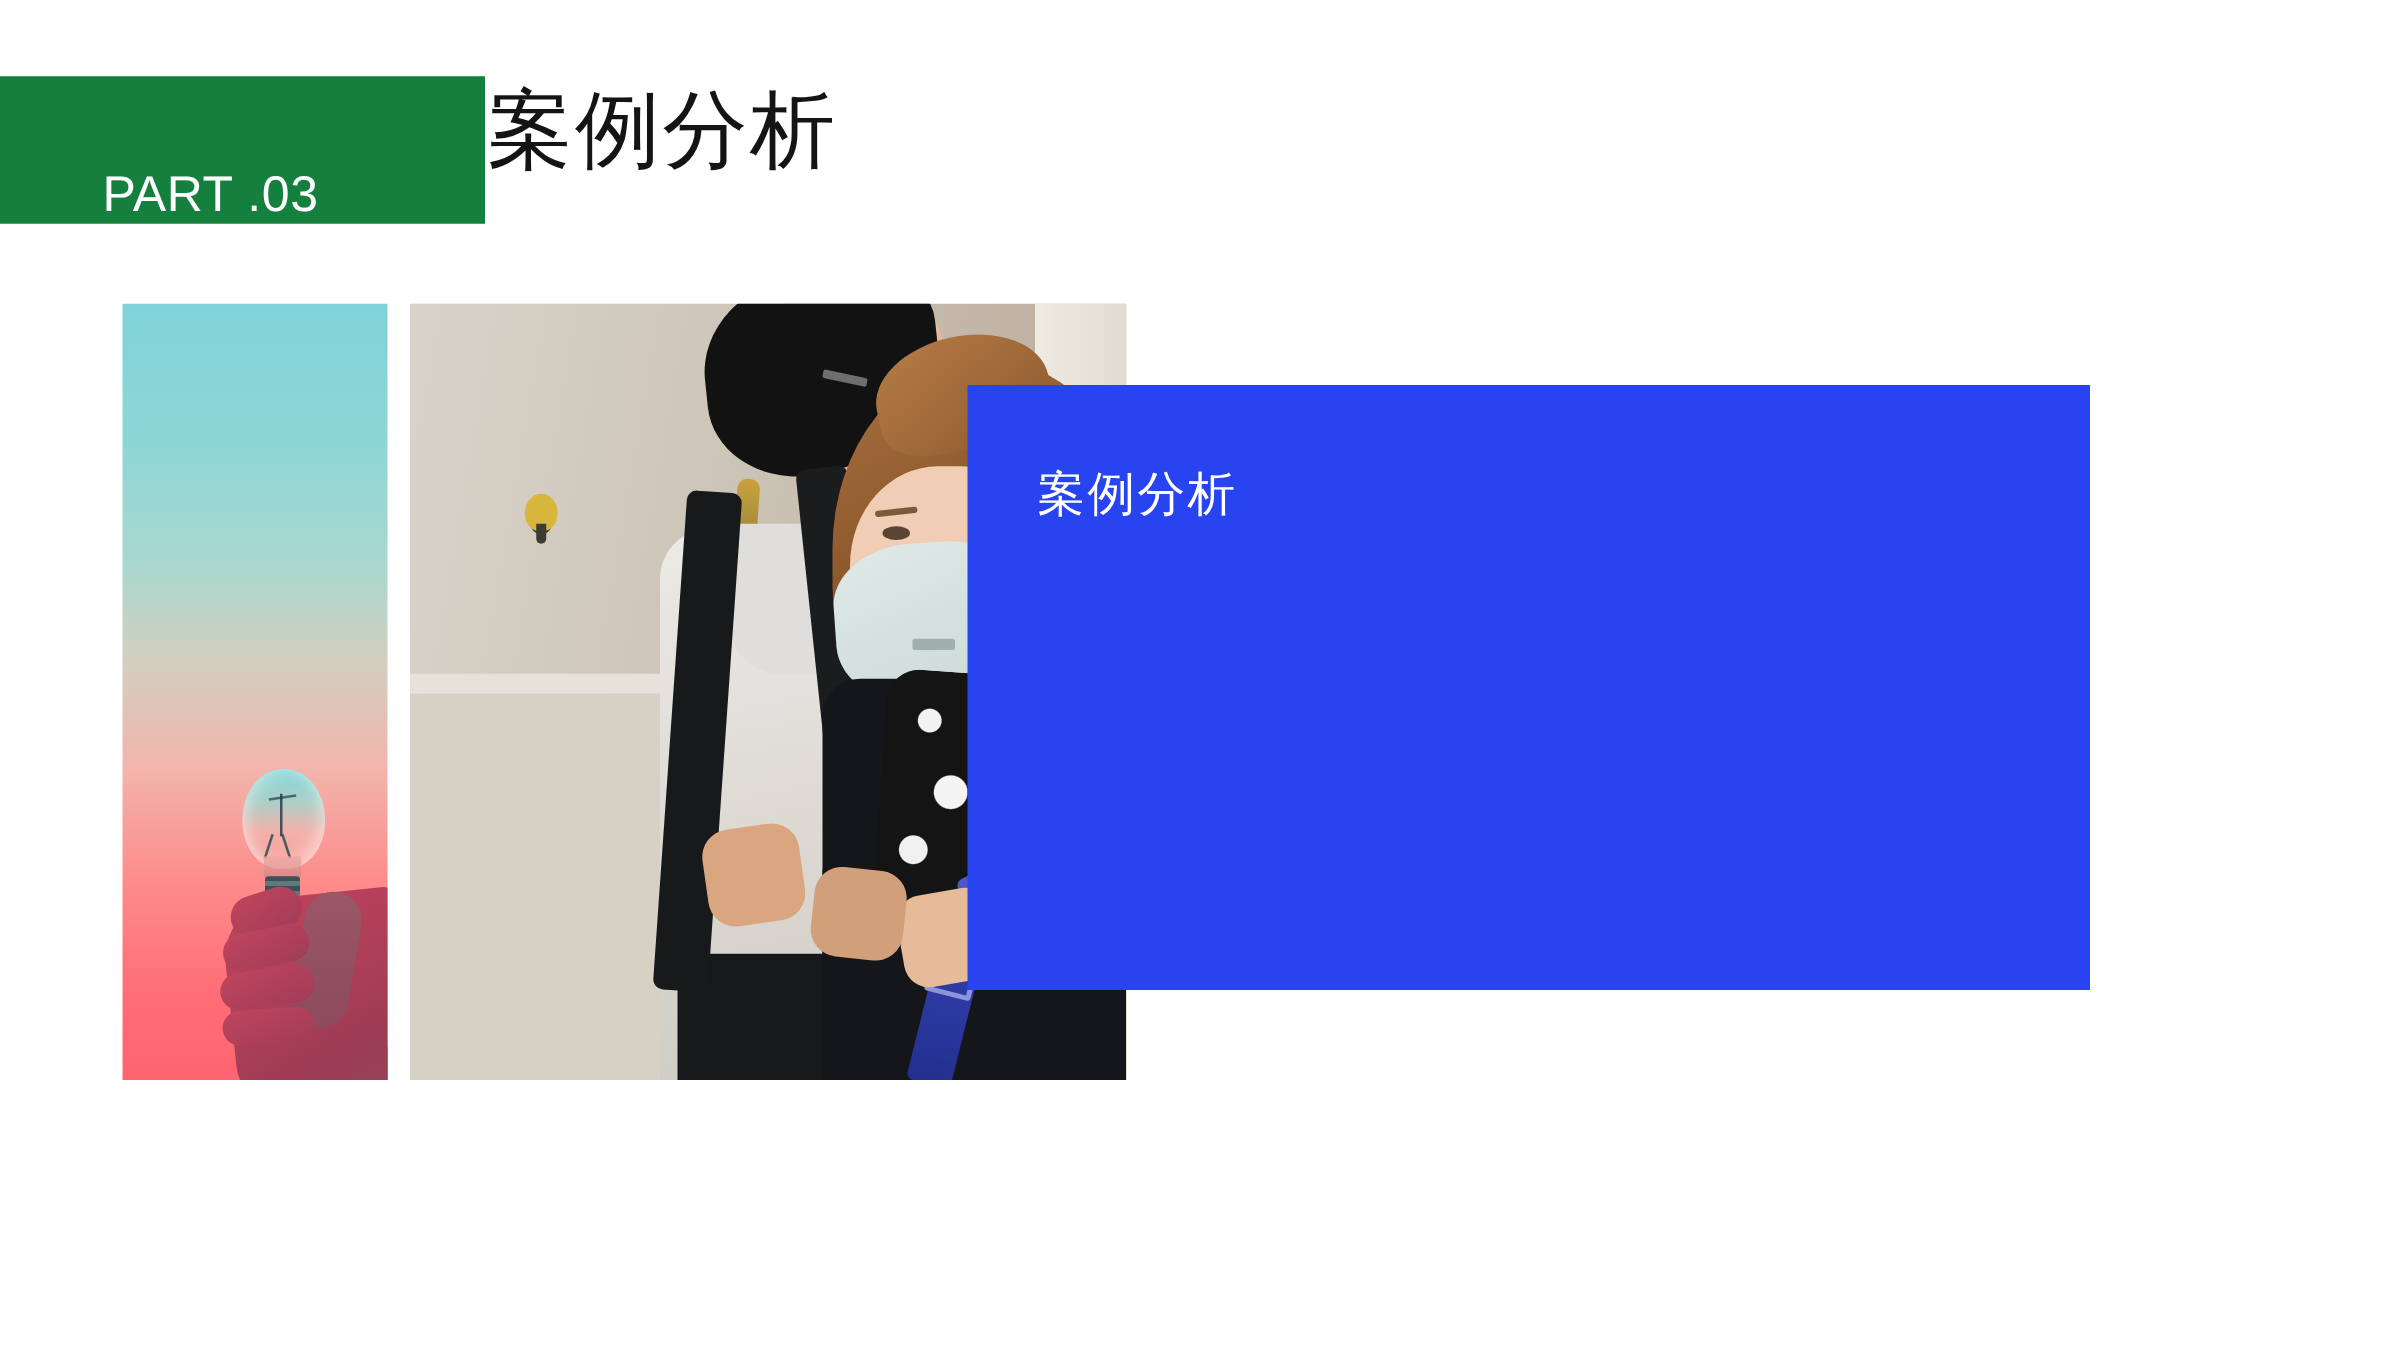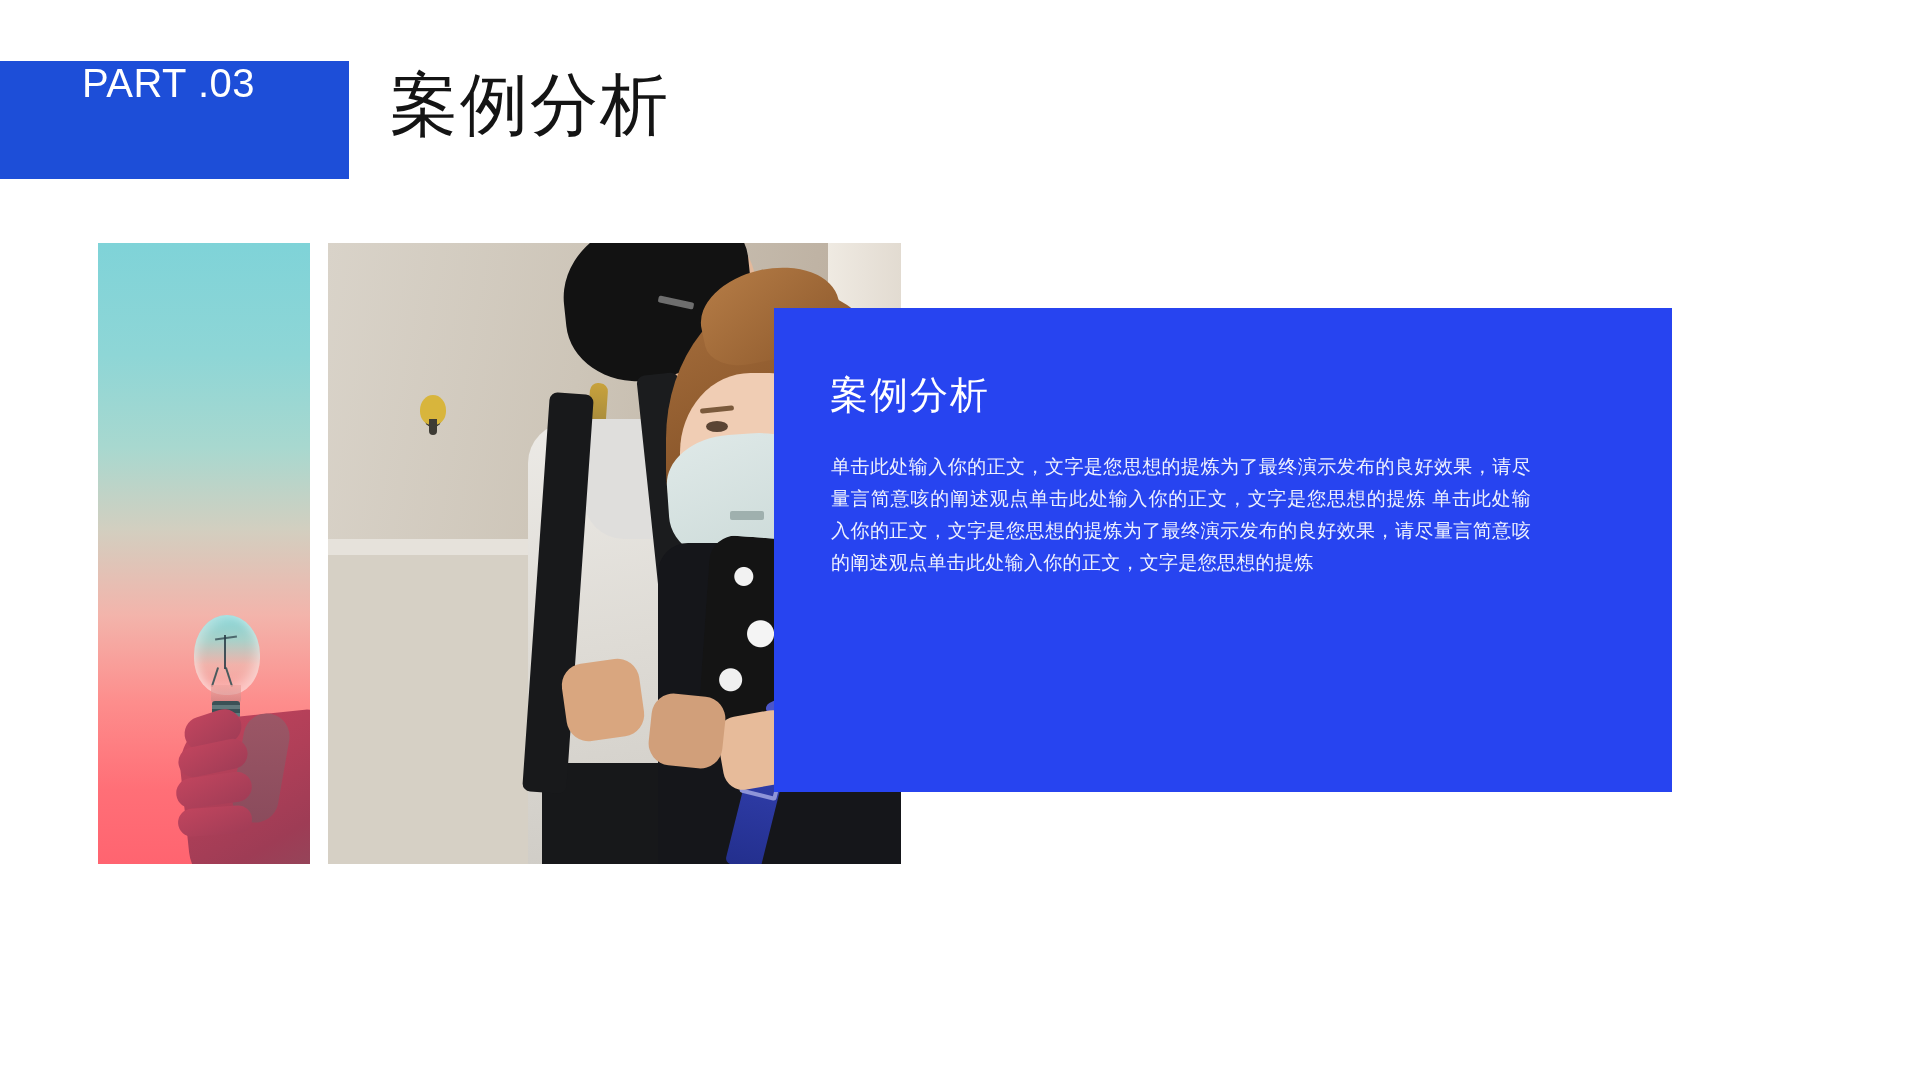--- a/index.html
+++ b/index.html
@@ -7,23 +7,23 @@
     width:1920px;height:1080px;
     background:#ffffff;
     font-family:"Liberation Sans","DejaVu Sans",sans-serif;
     overflow:hidden;
     position:relative;
   }
   .slide{position:absolute;inset:0;background:#fff;}
 
   
   .part-badge{
-    position:absolute;left:0;top:61px;width:349px;height:118px;
-    background:#1d4ed8;
-    display:flex;align-items:flex-start;
+    position:absolute;left:0;top:61px;width:388px;height:118px;
+    background:#15803d;
+    display:flex;align-items:flex-end;
   }
   .part-badge-label{
     color:#ffffff;
     font-size:40px;
     letter-spacing:.5px;
     margin-left:82px;
     font-weight:400;
     white-space:nowrap;
   }
   .slide-title{
@@ -360,16 +360,15 @@
     <div class="girl-scarf"></div>
     <div class="girl-strap2"></div>
     <div class="girl-strap"></div>
     <div class="girl-buckle"></div>
     <div class="girl-hand"></div>
     <div class="boy-hand2"></div>
   </div>
 
   <div class="content-panel">
     <div class="panel-heading">案例分析</div>
-    <div class="panel-body">单击此处输入你的正文，文字是您思想的提炼为了最终演示发布的良好效果，请尽量言简意咳的阐述观点单击此处输入你的正文，文字是您思想的提炼 单击此处输入你的正文，文字是您思想的提炼为了最终演示发布的良好效果，请尽量言简意咳的阐述观点单击此处输入你的正文，文字是您思想的提炼</div>
   </div>
 
 </div>
 
 </body></html>

